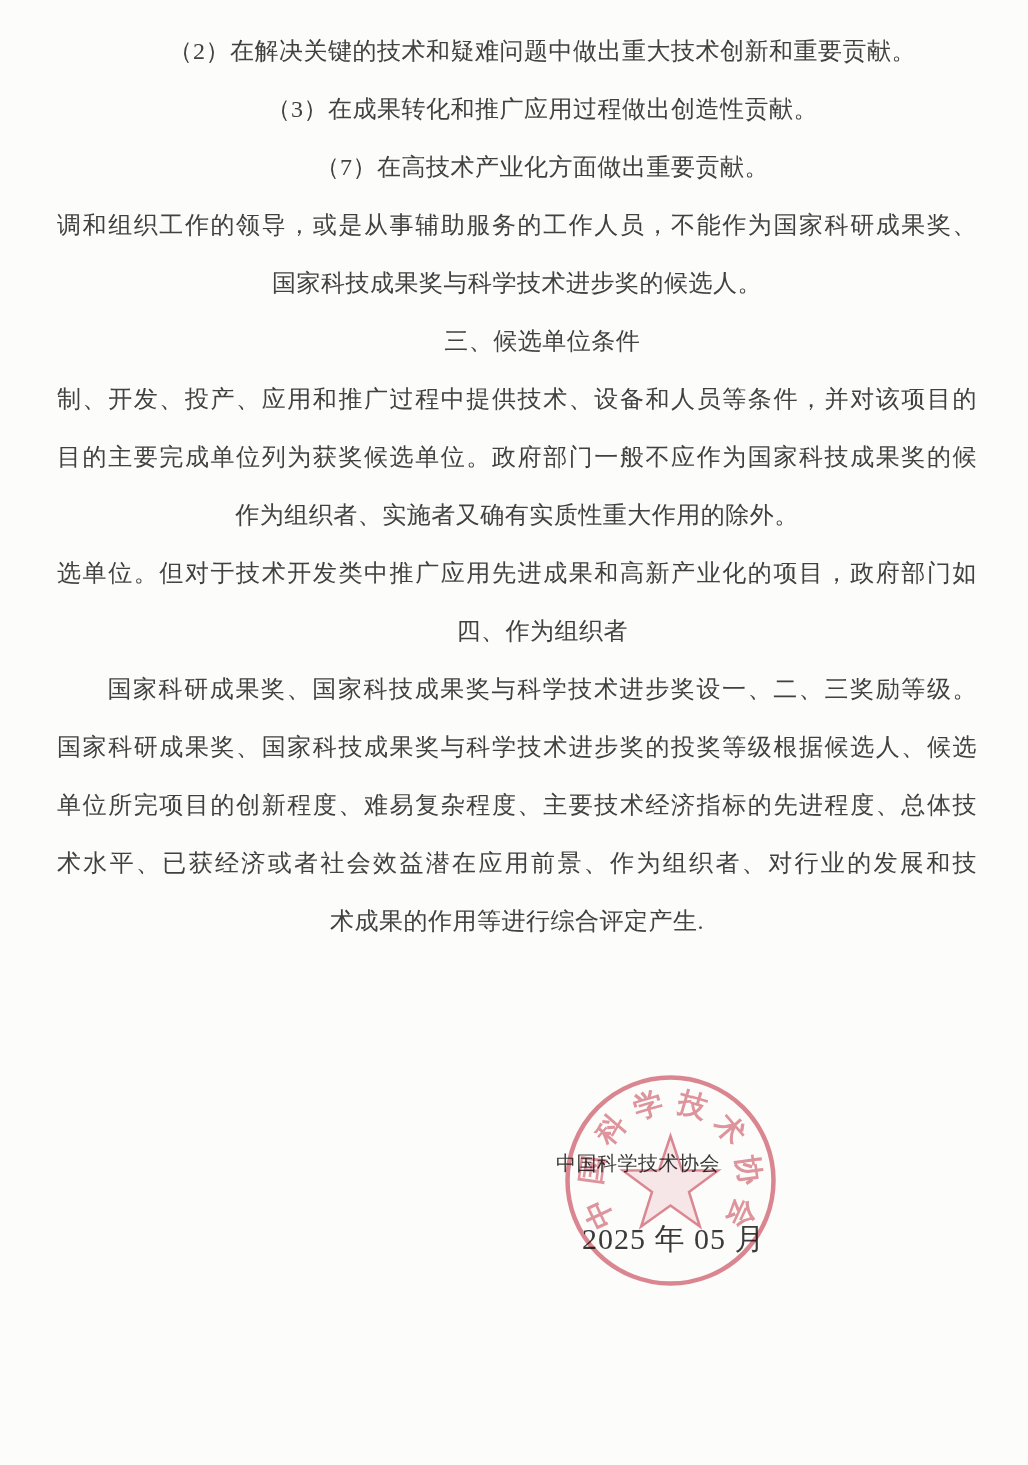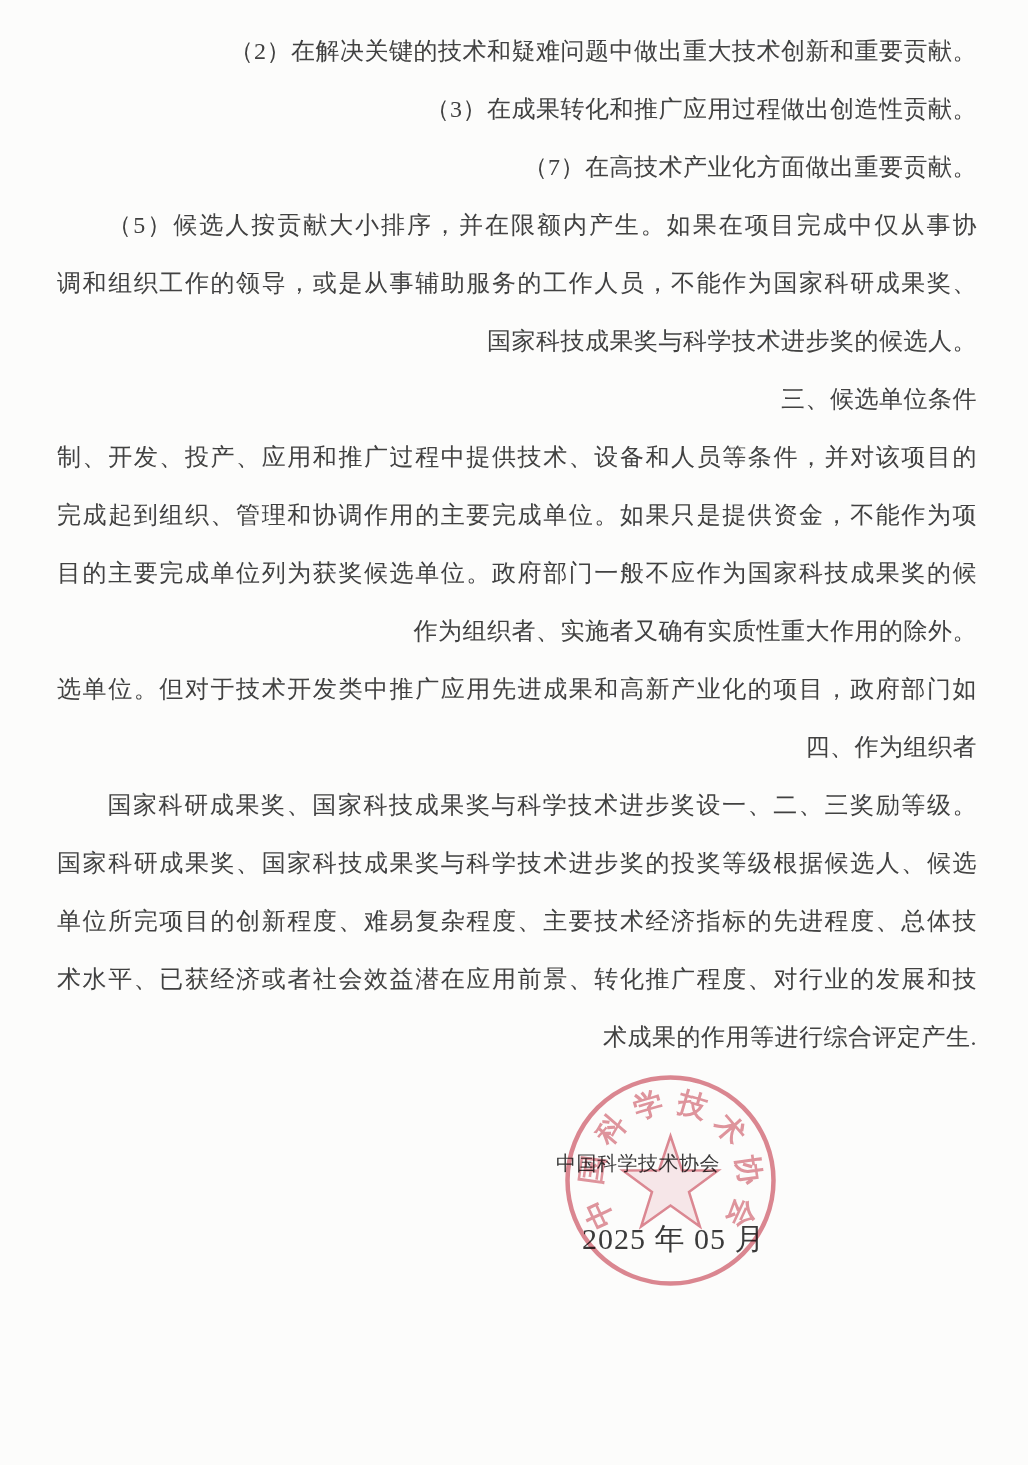--- a/index.html
+++ b/index.html
@@ -16,21 +16,21 @@
     position:absolute;
     left:57px;top:22px;
     width:920px;
   }
   .line{
     font-size:24px;
     line-height:58px;
     height:58px;
     white-space:nowrap;
     letter-spacing:0.5px;
-    text-align:right;
+    text-align:center;
   }
   .line.indent{ text-indent:2.1em; }
   .line.fill{
     white-space:normal;
     text-align:justify;
     text-align-last:justify;
     -moz-text-align-last:justify;
   }
   .signature{
     position:absolute;
@@ -66,34 +66,32 @@
 </style>
 </head>
 <body>
 
 <div class="page">
 
   <div class="text-block" id="lines-container">
       <div class="line indent">（2）在解决关键的技术和疑难问题中做出重大技术创新和重要贡献。</div>
       <div class="line indent">（3）在成果转化和推广应用过程做出创造性贡献。</div>
       <div class="line indent">（7）在高技术产业化方面做出重要贡献。</div>
-      <div class="line indent fill">（5）候选人按贡献大小排序，并在限额内产生。如果在项目完成中仅从事协</div>
       <div class="line fill">调和组织工作的领导，或是从事辅助服务的工作人员，不能作为国家科研成果奖、</div>
       <div class="line">国家科技成果奖与科学技术进步奖的候选人。</div>
       <div class="line indent">三、候选单位条件</div>
       <div class="line fill">制、开发、投产、应用和推广过程中提供技术、设备和人员等条件，并对该项目的</div>
-      <div class="line fill">完成起到组织、管理和协调作用的主要完成单位。如果只是提供资金，不能作为项</div>
       <div class="line fill">目的主要完成单位列为获奖候选单位。政府部门一般不应作为国家科技成果奖的候</div>
       <div class="line">作为组织者、实施者又确有实质性重大作用的除外。</div>
       <div class="line fill">选单位。但对于技术开发类中推广应用先进成果和高新产业化的项目，政府部门如</div>
       <div class="line indent">四、作为组织者</div>
       <div class="line indent fill">国家科研成果奖、国家科技成果奖与科学技术进步奖设一、二、三奖励等级。</div>
       <div class="line fill">国家科研成果奖、国家科技成果奖与科学技术进步奖的投奖等级根据候选人、候选</div>
       <div class="line fill">单位所完项目的创新程度、难易复杂程度、主要技术经济指标的先进程度、总体技</div>
-      <div class="line fill">术水平、已获经济或者社会效益潜在应用前景、转化推广程度、对行业的发展和技</div>
+      <div class="line fill">术水平、已获经济或者社会效益潜在应用前景、作为组织者、对行业的发展和技</div>
       <div class="line">术成果的作用等进行综合评定产生.</div>
     </div>
 
   <div class="signature">
     <div class="sig-org">中国科学技术协会</div>
     <div class="sig-date">2025 年 05 月</div>
   </div>
 
   <svg class="seal" viewBox="0 0 215 215">
     <circle id="seal-ring" cx="107.5" cy="107.5" r="103" fill="none" stroke-width="4.5" opacity="0.82" stroke="#d2606e"></circle>

